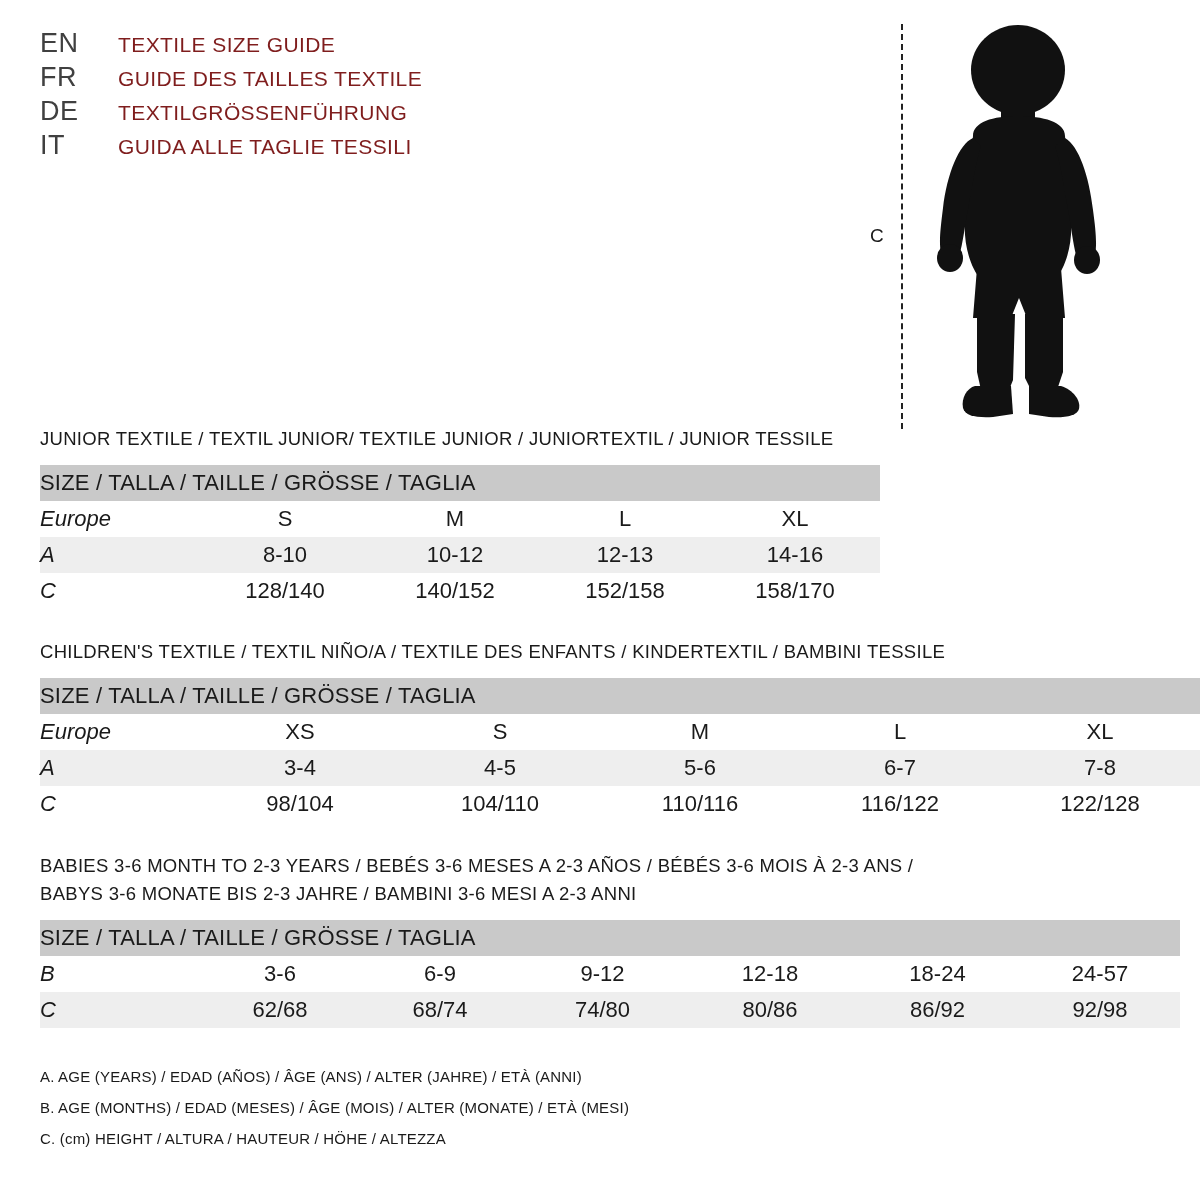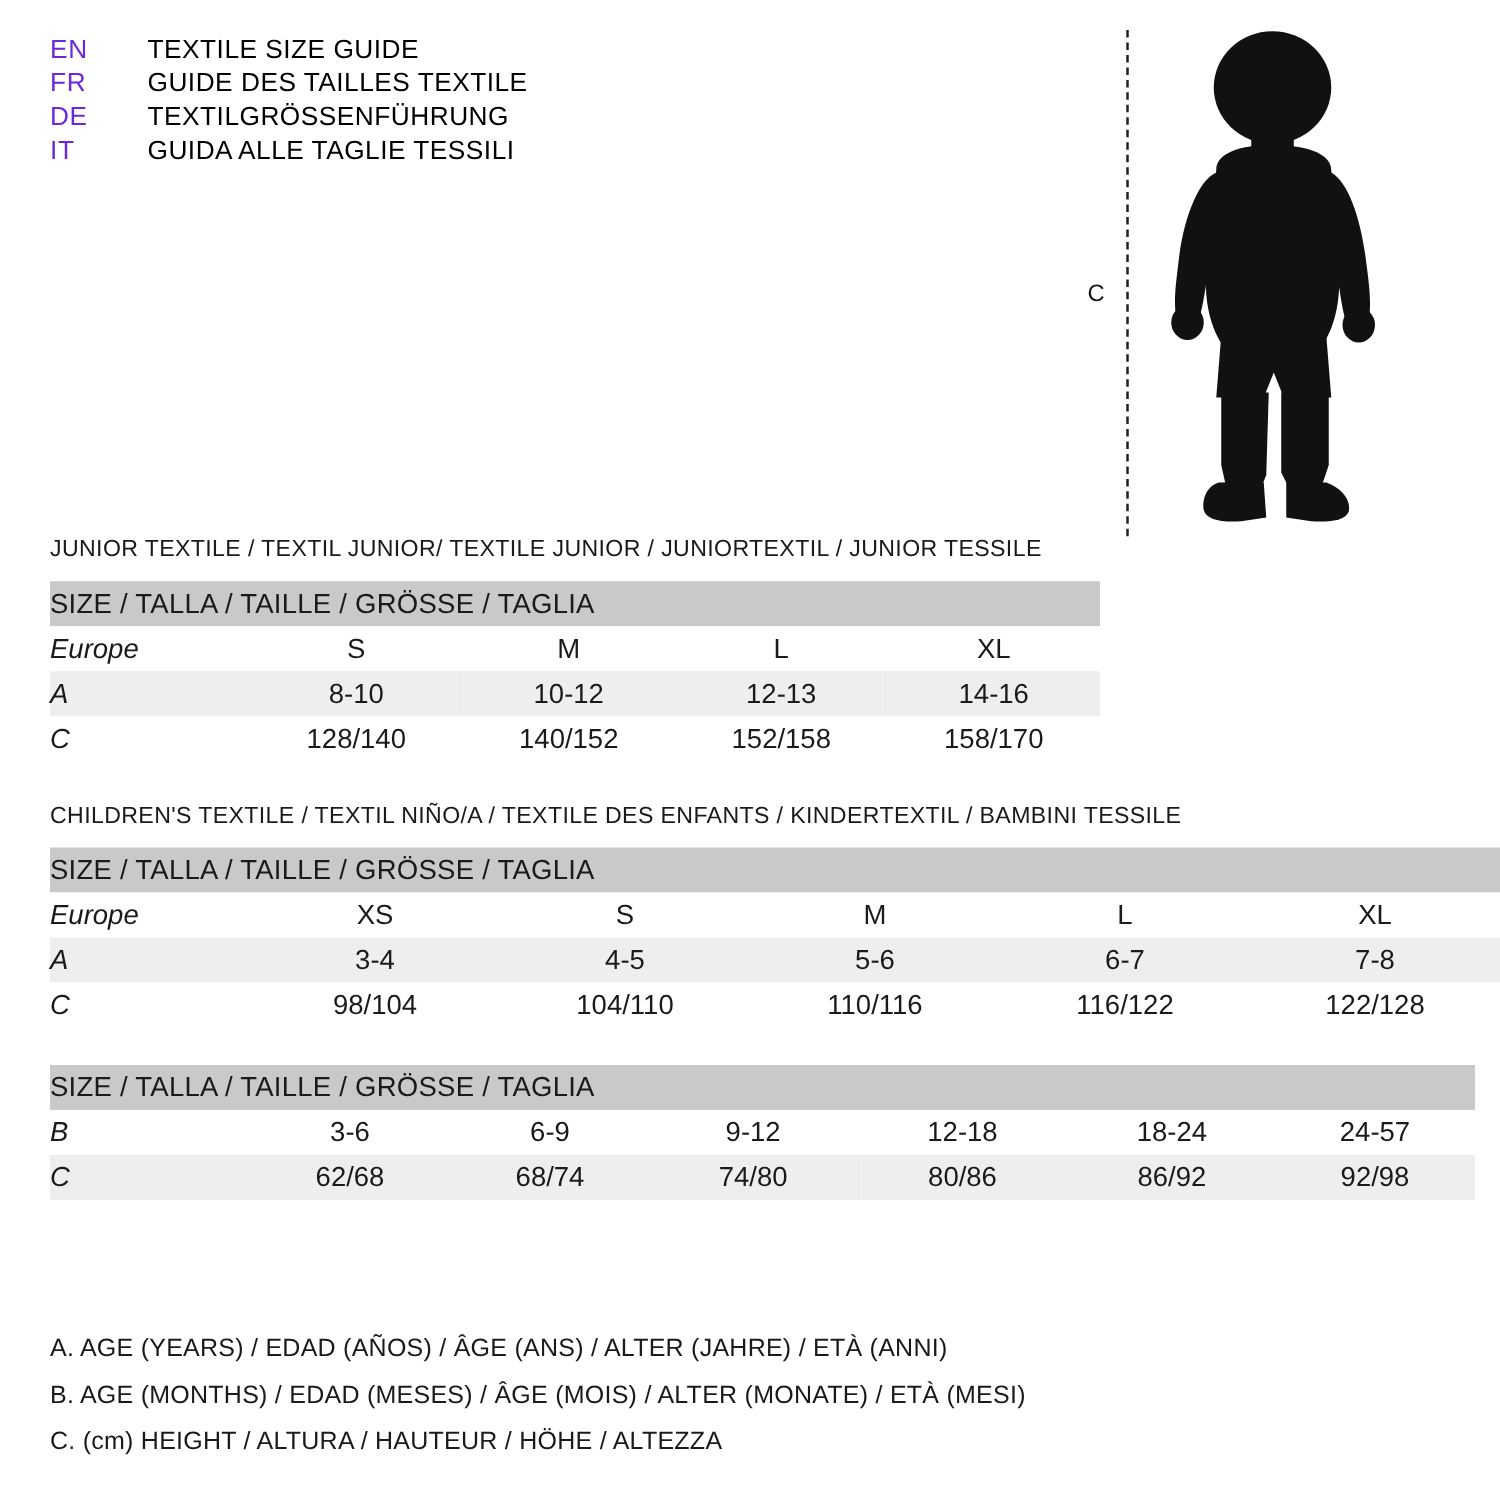--- a/index.html
+++ b/index.html
@@ -23,29 +23,29 @@
     top: 28px;
     width: 560px;
   }
   .lang-row {
     display: flex;
     align-items: baseline;
     margin-bottom: 3px;
   }
   .lang-code {
     width: 78px;
-    font-size: 21px;
+    font-size: 27px;
     letter-spacing: 0.5px;
-    color: #6d28d9;
+    color: #404040;
     flex: 0 0 78px;
   }
   .lang-title {
     font-size: 21px;
     letter-spacing: 0.4px;
-    color: #000000;
+    color: #7f1d1d;
   }
 
   
   .figure-area {
     position: absolute;
     right: 50px;
     top: 10px;
     width: 280px;
     height: 420px;
   }
@@ -113,21 +113,21 @@
   }
 
   
   .legend {
     position: absolute;
     left: 40px;
     top: 1068px;
     width: 900px;
   }
   .legend div {
-    font-size: 20px;
+    font-size: 15px;
     letter-spacing: 0.2px;
     color: #1a1a1a;
     margin-bottom: 14px;
   }
 </style>
 </head>
 <body>
 
 <div class="header">
   <div class="lang-row">
@@ -263,20 +263,21 @@
         <td class="cell-val">104/110</td>
         <td class="cell-val">110/116</td>
         <td class="cell-val">116/122</td>
         <td class="cell-val">122/128</td>
       </tr>
     </tbody>
   </table>
 </div>
 
 <div class="section" style="top:852px;">
+  <div class="section-title" style="max-width:900px;">BABIES 3-6 MONTH TO 2-3 YEARS / BEBÉS 3-6 MESES A 2-3 AÑOS / BÉBÉS 3-6 MOIS À 2-3 ANS / BABYS 3-6 MONATE BIS 2-3 JAHRE / BAMBINI 3-6 MESI A 2-3 ANNI</div>
   <table class="size-table">
     <colgroup>
       <col style="width:160px">
         <col style="width:160px">
         <col style="width:160px">
         <col style="width:165px">
         <col style="width:170px">
         <col style="width:165px">
         <col style="width:160px">
     </colgroup>

